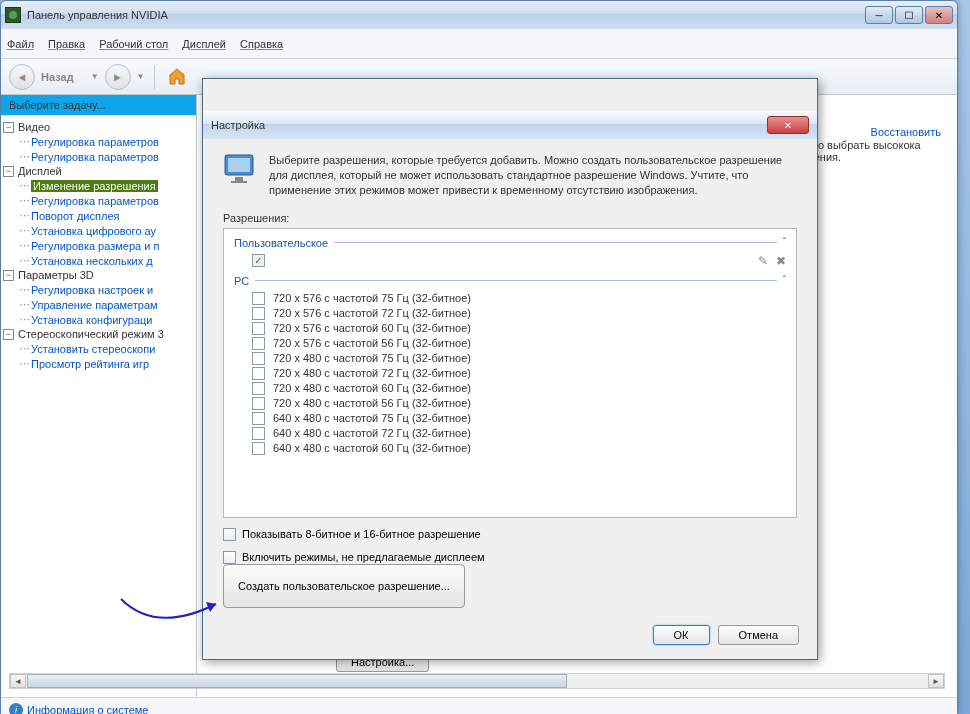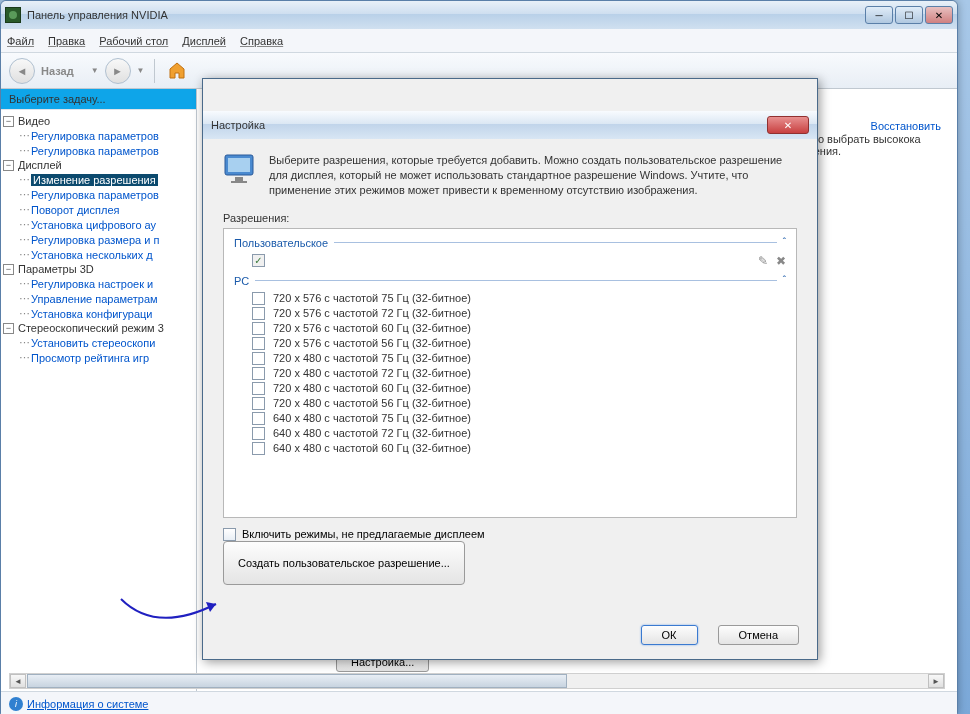--- a/index.html
+++ b/index.html
@@ -8,41 +8,41 @@
 
 .main-window { position: absolute; top: 0; left: 0; width: 958px; height: 714px; background: #eaeef3; border: 1px solid #5a7fa8; border-radius: 6px 6px 0 0; box-shadow: 0 0 8px rgba(0,0,0,0.3); }
 .title-bar { height: 28px; background: linear-gradient(to bottom, #e8f0f8, #cfdff0 45%, #b8d0e8 46%, #d0e0f0); border-radius: 6px 6px 0 0; display: flex; align-items: center; padding: 0 4px; }
 .title-icon { width: 16px; height: 16px; background: #2a5a2a; border: 1px solid #1a3a1a; margin-right: 6px; display: flex; align-items: center; justify-content: center; }
 .title-icon::after { content: ""; width: 8px; height: 8px; background: #5a9a5a; border-radius: 50%; }
 .title-text { flex: 1; color: #333; }
 .win-controls { display: flex; gap: 2px; }
 .win-btn { width: 28px; height: 18px; border: 1px solid #5a7fa8; background: linear-gradient(to bottom, #e0ecf8, #b0c8e0); border-radius: 3px; display: flex; align-items: center; justify-content: center; font-size: 10px; cursor: pointer; }
 .win-btn.close { background: linear-gradient(to bottom, #e8c0c0, #d08080); }
 
-.menu-bar { height: 24px; background: #f4f6fa; border-bottom: 1px solid #d0d8e0; display: flex; align-items: center; padding: 0 6px; gap: 14px; }
+.menu-bar { height: 30px; background: #f4f6fa; border-bottom: 1px solid #d0d8e0; display: flex; align-items: center; padding: 0 6px; gap: 14px; }
 .menu-item { color: #333; text-decoration: underline; text-decoration-color: #888; cursor: pointer; }
 
 .toolbar { height: 36px; background: linear-gradient(to bottom, #f8fafd, #e8eef5); border-bottom: 1px solid #c0c8d0; display: flex; align-items: center; padding: 0 8px; gap: 6px; }
 .nav-btn { width: 26px; height: 26px; border: 1px solid #b0c0d0; border-radius: 50%; background: linear-gradient(to bottom, #f8f8f8, #e0e0e0); display: flex; align-items: center; justify-content: center; color: #888; cursor: pointer; }
 .nav-label { color: #888; margin-right: 11px; font-weight: bold; }
 .nav-drop { color: #888; font-size: 8px; }
 .toolbar-sep { width: 1px; height: 24px; background: #c0c8d0; margin: 0 4px; }
 .home-icon { width: 24px; height: 24px; display: flex; align-items: center; justify-content: center; }
 .home-icon svg { width: 20px; height: 20px; }
 
 .content { display: flex; height: calc(100% - 28px - 22px - 36px - 24px); }
 .sidebar { width: 196px; background: #fff; border-right: 1px solid #c0c8d0; overflow: hidden; }
 .sidebar-header { padding: 4px 8px; color: #333; background: #0ea5e9; border-bottom: 1px solid #e0e4ea; }
 .tree { padding: 4px 2px; }
 .tree-node { display: flex; align-items: center; padding: 1px 0; white-space: nowrap; }
 .tree-toggle { width: 11px; height: 11px; border: 1px solid #888; background: #fff; display: flex; align-items: center; justify-content: center; font-size: 9px; line-height: 1; margin-right: 4px; cursor: pointer; color: #555; }
 .tree-dots { color: #888; margin: 0 2px; letter-spacing: -1px; }
 .tree-label { color: #0055cc; cursor: pointer; }
 .tree-label.cat { color: #333; }
-.tree-label.selected { background: #0c4a6e; color: #fff; padding: 0 2px; }
+.tree-label.selected { background: #4d7c0f; color: #fff; padding: 0 2px; }
 .tree-indent { width: 14px; display: inline-block; }
 
 .main-area { flex: 1; background: #fff; position: relative; overflow: hidden; }
 .main-restore { position: absolute; top: 31px; right: 16px; color: #0055cc; cursor: pointer; }
 .main-text { position: absolute; top: 44px; left: 580px; color: #333; font-size: 11px; }
 
 .hscroll { position: absolute; bottom: 24px; left: 8px; right: 12px; height: 16px; background: #f0f0f0; border: 1px solid #d0d0d0; display: flex; }
 .hscroll-btn { width: 16px; background: linear-gradient(to bottom,#f8f8f8,#e0e0e0); border: 1px solid #c0c0c0; display:flex;align-items:center;justify-content:center;font-size:8px;color:#555; }
 .hscroll-thumb { flex: 0 0 540px; background: linear-gradient(to bottom,#e8eef5,#c8d4e0); border:1px solid #a0b0c0; margin: 0 1px; }
 .hscroll-track { flex:1; }
@@ -73,21 +73,21 @@
 .res-chk.checked::after { content: "✓"; color: #3a7a3a; font-size: 10px; }
 .res-chk.disabled { background: #f0f0f0; }
 .res-item-label { color: #333; }
 .res-item-label.dim { color: #888; }
 .res-actions { display: flex; gap: 8px; margin-left: auto; }
 .pencil-icon, .x-icon { color: #888; cursor: pointer; font-size: 12px; }
 
 .opt-row { display: flex; align-items: center; margin-top: 10px; }
 .opt-chk { width: 13px; height: 13px; border: 1px solid #8a9aac; background: linear-gradient(to bottom,#fff,#e8eef5); margin-right: 6px; cursor:pointer; }
 .create-btn { padding: 15px 14px; background: linear-gradient(to bottom,#fdfdfd,#e4e4e4); border: 1px solid #9a9a9a; border-radius: 4px; cursor: pointer; }
-.dlg-btns { position: absolute; bottom: 14px; right: 18px; display: flex; gap: 20px; }
+.dlg-btns { position: absolute; bottom: 14px; right: 18px; display: flex; gap: 8px; }
 .dlg-btn { padding: 3px 20px; background: linear-gradient(to bottom,#fdfdfd,#e4e4e4); border: 1px solid #9a9a9a; border-radius: 3px; cursor: pointer; }
 .dlg-btn.primary { border: 1px solid #3a7ad0; box-shadow: 0 0 2px #6aa0e8; }
 
 
 .arrow-annot { position: absolute; top: 584px; left: 116px; width: 120px; height: 60px; pointer-events: none; }
 .arrow-annot svg { width: 120px; height: 60px; }
 
 .settings-btn-bg { position: absolute; top: 652px; left: 336px; padding: 3px 14px; background: linear-gradient(to bottom,#fdfdfd,#e4e4e4); border: 1px solid #9a9a9a; border-radius: 3px; }
 </style>
 </head>
@@ -319,20 +319,24 @@
             <div class="res-item">
               <div class="res-chk"></div>
               <span class="res-item-label">640 x 480 с частотой 60 Гц (32-битное)</span>
             </div>
           </div>
       </div>
     </div>
 
     <div class="opt-row">
       <div class="opt-chk"></div>
+      <span>Показывать 8-битное и 16-битное разрешение</span>
+    </div>
+    <div class="opt-row">
+      <div class="opt-chk"></div>
       <span>Включить режимы, не предлагаемые дисплеем</span>
     </div>
 
     <button class="create-btn">Создать пользовательское разрешение...</button>
 
     <div class="dlg-btns">
       <button class="dlg-btn primary">ОК</button>
       <button class="dlg-btn">Отмена</button>
     </div>
   </div>

